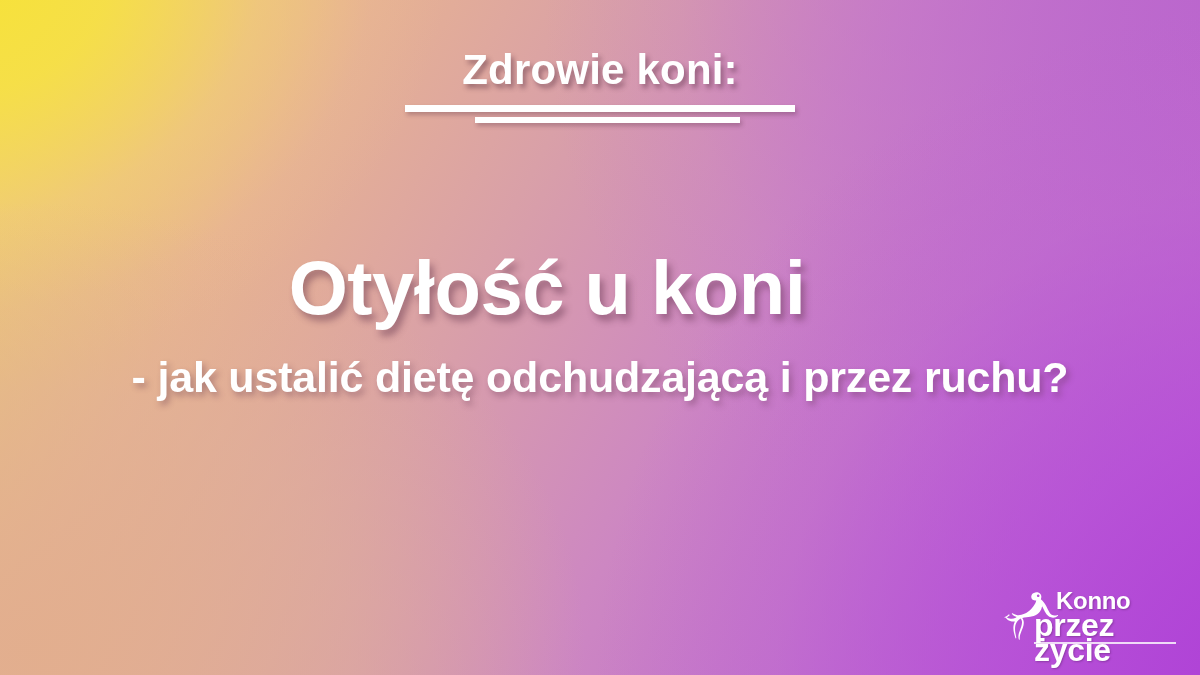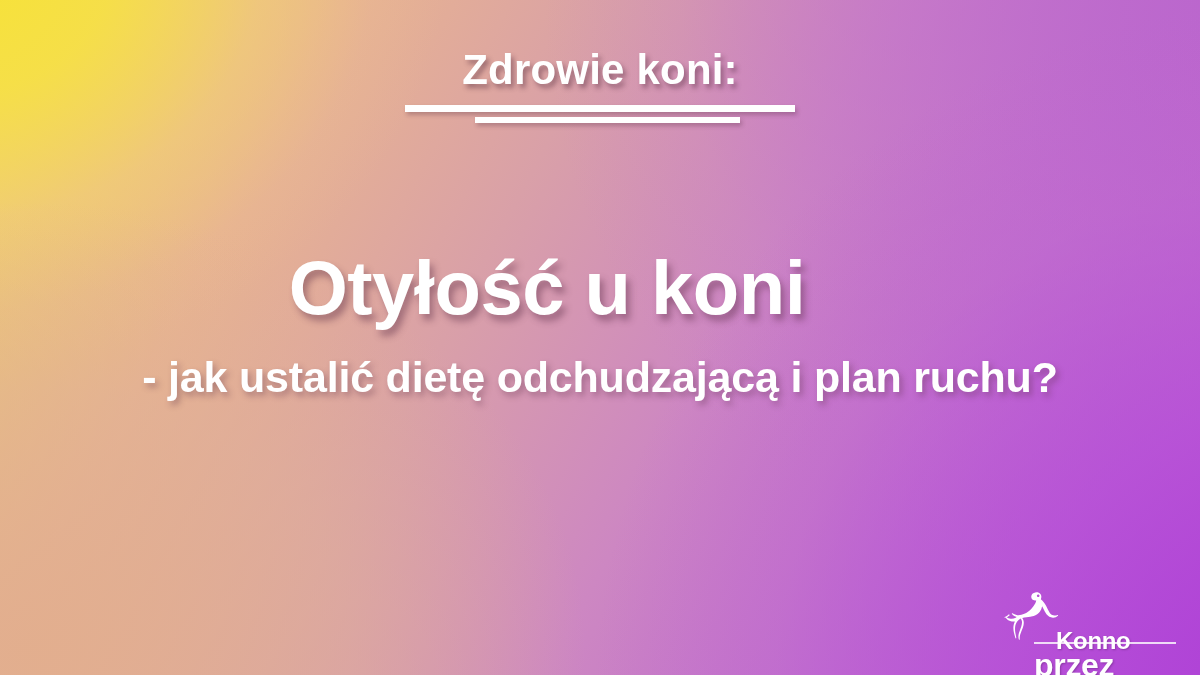--- a/index.html
+++ b/index.html
@@ -110,21 +110,20 @@
     top: 0;
     width: 124px;
   }
   .logo-line1 {
     font-size: 24px;
     font-weight: 700;
     color: #ffffff;
     line-height: 25px;
     letter-spacing: -0.3px;
     text-shadow: 1px 1px 2px rgba(70,20,80,0.35);
-    margin-top: 40px;
   }
   .logo-line2 {
     font-size: 32px;
     font-weight: 700;
     color: #ffffff;
     line-height: 25px;
     letter-spacing: -0.3px;
     margin-left: -22px;
     text-shadow: 1px 1px 2px rgba(70,20,80,0.35);
   }
@@ -143,21 +142,21 @@
 <div id="banner">
 
   <div class="kicker-wrap">
     <span class="kicker">Zdrowie koni:</span>
   </div>
   <div class="rule rule-top"></div>
   <div class="rule rule-bottom"></div>
 
   <div class="title">Otyłość u koni</div>
 
-  <div class="subtitle">-  jak ustalić dietę odchudzającą i plan ruchu?</div>
+  <div class="subtitle">-  jak ustalić dietę odchudzającą i przez ruchu?</div>
 
   <div class="logo">
     <svg class="logo-horse" viewBox="0 0 58 54">
       <path fill="#ffffff" d="M33.5 3.2c2.6-1.4 5.4-1.0 6.9 0.9 1.2 1.5 1.2 3.4 0.4 5.1 2.4 1.9 4.1 4.3 5.5 7.0 1.1 2.2 2.0 4.5 3.4 6.5 0.9 1.3 2.1 2.2 3.6 2.6 1.4 0.4 2.8 0.3 4.1-0.3 0.5-0.2 0.9 0.4 0.5 0.8-1.3 1.3-3.1 2.0-5.0 1.9-2.6-0.1-4.8-1.4-6.4-3.4-1.3-1.7-2.2-3.6-3.1-5.5-0.4-0.8-0.8-1.7-1.3-2.5-0.3 1.9-1.0 3.6-2.1 5.1-1.6 2.2-3.8 3.7-6.3 4.6-2.3 0.8-4.7 1.1-7.1 1.3-1.5 0.1-3.0 0.2-4.4 0.6 1.1 1.4 1.6 3.1 1.6 4.9 0 1.7-0.4 3.3-1.0 4.9-0.8 2.2-1.8 4.3-2.5 6.5-0.5 1.6-0.8 3.3-0.5 5.0 0.1 0.6-0.7 0.8-0.9 0.2-0.7-1.9-0.6-3.9-0.1-5.8 0.6-2.4 1.6-4.6 2.4-6.9 0.5-1.5 0.9-3.0 0.8-4.6-0.1-1.3-0.5-2.5-1.4-3.5-1.2 0.7-2.3 1.6-3.2 2.7-1.2 1.5-1.9 3.3-2.2 5.2-0.3 2.0-0.2 4.0 0.1 6.0 0.3 1.8 0.8 3.6 1.0 5.5 0.1 0.6-0.8 0.7-0.9 0.1-0.5-1.9-1.1-3.7-1.5-5.6-0.5-2.2-0.7-4.4-0.4-6.6 0.2-1.6 0.6-3.1 1.4-4.5-1.6 0.2-3.2 0.1-4.7-0.4-1.9-0.6-3.5-1.8-4.5-3.5-0.3-0.5 0.3-1.0 0.7-0.6 1.2 1.0 2.6 1.6 4.2 1.8 1.8 0.2 3.5-0.2 5.1-1.0 0.4-0.2 0.7-0.5 1.1-0.7-1.9-0.5-3.6-1.5-4.9-3.0-0.4-0.5 0.2-1.1 0.7-0.7 1.6 1.2 3.4 1.8 5.4 1.9 2.2 0.1 4.3-0.5 6.3-1.4 2.6-1.2 4.9-2.9 6.9-4.9 1.6-1.6 3.0-3.4 4.0-5.4 0.5-1.0 0.9-2.1 1.0-3.2-1.0 0.3-2.1 0.2-3.0-0.3-1.4-0.8-2.1-2.3-1.9-3.8 0.2-1.4 1.1-2.5 2.3-3.2zM38.2 7.0c0.7 0 1.3-0.6 1.3-1.3 0-0.7-0.6-1.3-1.3-1.3-0.7 0-1.3 0.6-1.3 1.3 0 0.7 0.6 1.3 1.3 1.3z"></path>
       <path fill="#ffffff" d="M9.5 25.5c-1.3 1.1-2.8 1.9-4.4 2.3-0.6 0.1-0.9-0.7-0.3-0.9 1.5-0.6 2.8-1.4 3.9-2.5 0.4-0.4 1.2 0.6 0.8 1.1z"></path>
     </svg>
     <div class="logo-text">
       <div class="logo-line1">Konno</div>
       <div class="logo-line2">przez życie</div>
     </div>

